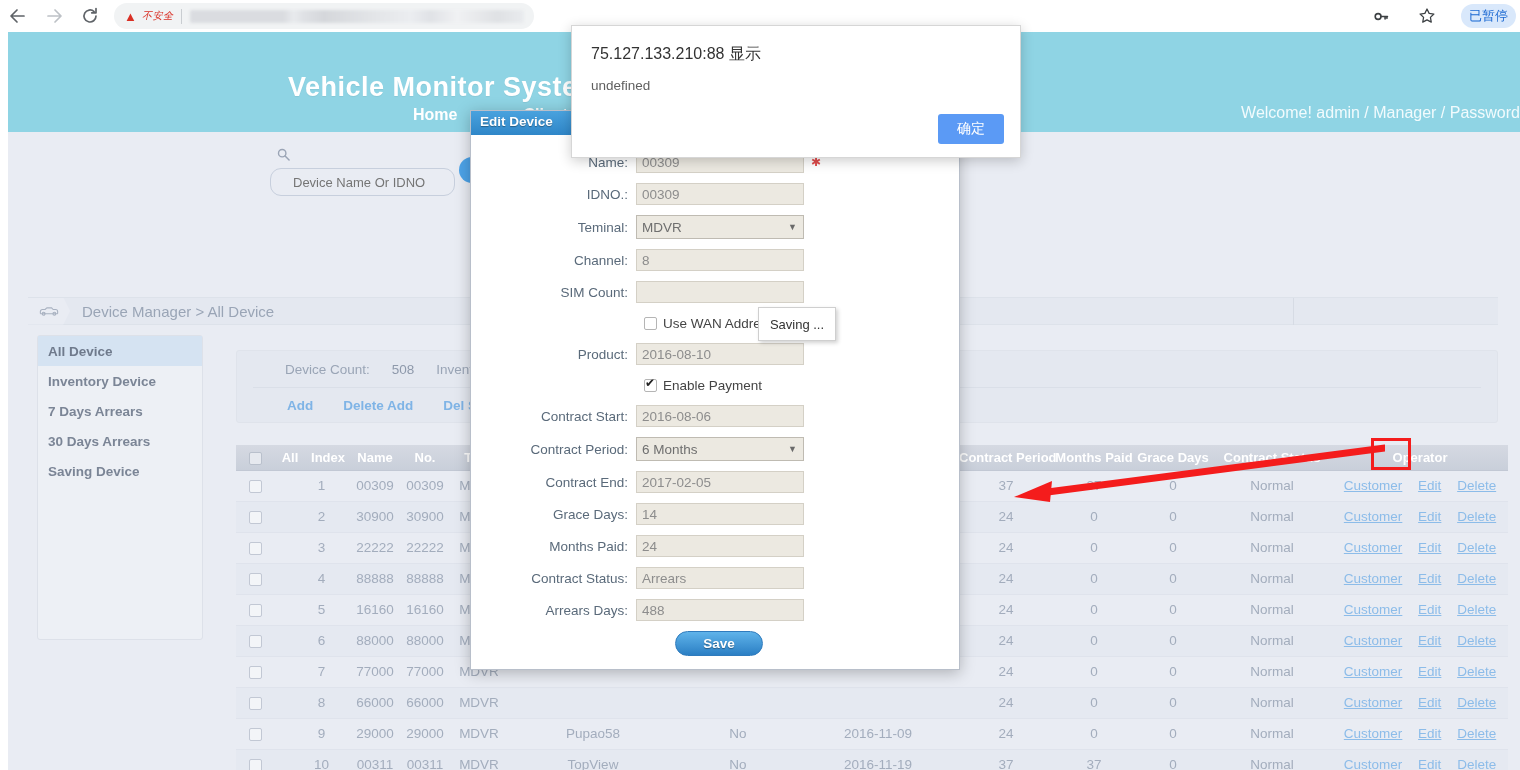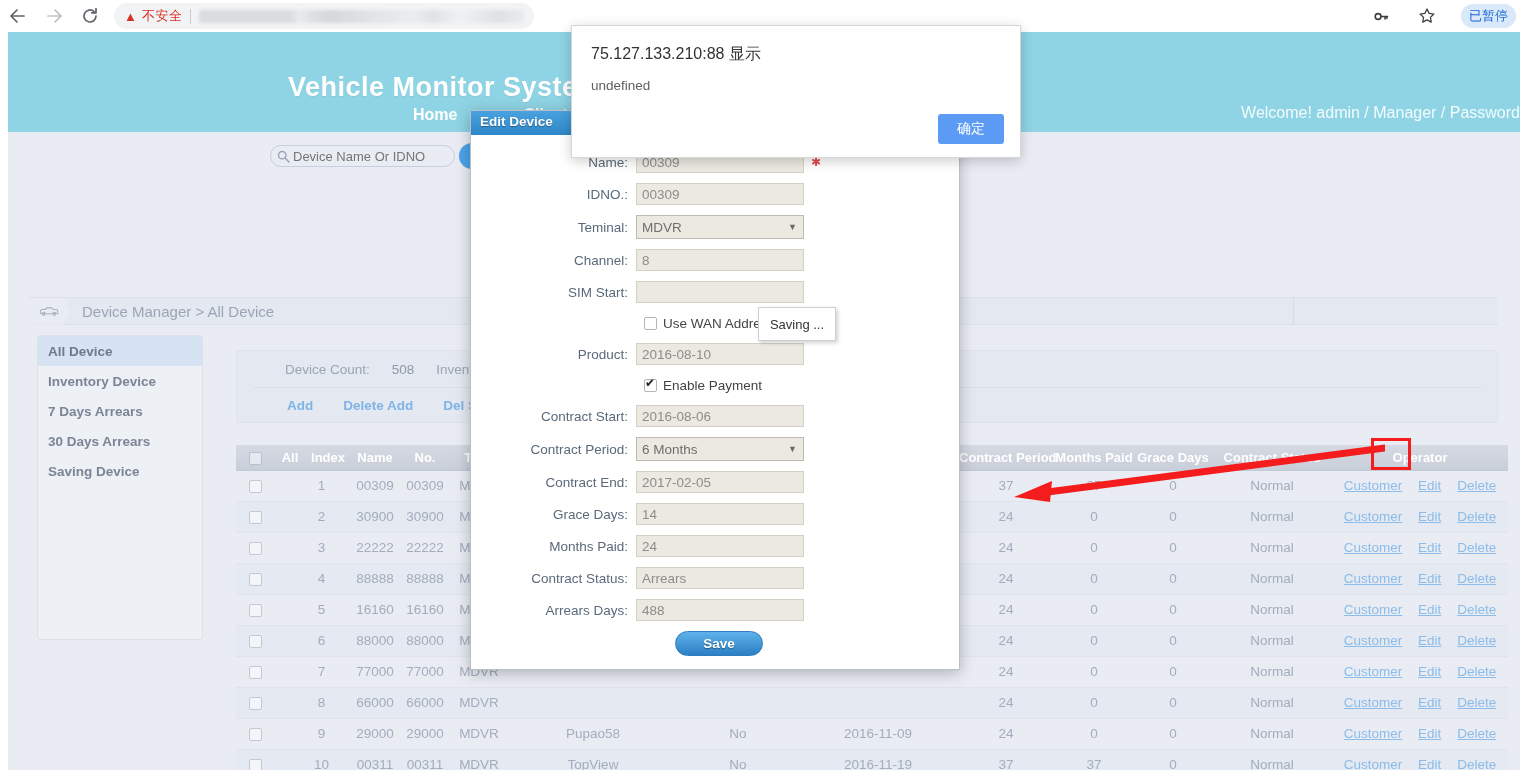--- a/index.html
+++ b/index.html
@@ -22,21 +22,21 @@
     color: #5f6368;
   }
   .nav-btn.disabled { color: #bdc1c6; }
   .nav-btn svg { display: block; }
   .omnibox {
     margin-left: 6px; height: 26px; flex: 0 0 auto; width: 420px;
     background: #f1f3f4; border-radius: 13px;
     display: flex; align-items: center; padding: 0 10px;
   }
   .warn-icon { color: #d93025; font-size: 13px; line-height: 1; margin-right: 5px; }
-  .insecure-text { color: #d93025; font-size: 13px; font-weight: 500; letter-spacing: .5px; }
+  .insecure-text { color: #d93025; font-size: 10px; font-weight: 500; letter-spacing: .5px; font-style: italic; }
   .omnibox-sep { width: 1px; height: 15px; background: #c9cdd1; margin: 0 8px; }
   .url-blur {
     flex: 1; height: 13px; border-radius: 2px;
     background: linear-gradient(90deg,
       #dadce0 0%, #dadce0 28%, #e8eaed 31%, #dfe1e5 34%,
       #d5d7db 40%, #e3e5e8 55%, #ebedf0 66%, #e0e2e6 72%,
       #f0f1f3 80%, #dfe1e4 92%, #e9ebee 100%);
     filter: blur(1.6px);
   }
   .browser-right {
@@ -83,23 +83,23 @@
   }
 
   .searchbar-row {
     position: relative; width: 1512px; height: 62px; background: #e9ecf3;
   }
   .search-wrap {
     position: absolute; left: 262px; top: 11px;
     display: flex; align-items: center;
   }
   .search-input {
-    width: 185px; height: 22px; border: 1px solid #c7cfdd; border-radius: 11px;
+    width: 185px; height: 28px; border: 1px solid #c7cfdd; border-radius: 11px;
     background: #e9ecf3; font-size: 13px; color: #9aa4b5; padding: 0 8px 0 22px;
-    outline: none; font-family: "Liberation Sans", sans-serif;
+    outline: none; font-family: "Liberation Sans", sans-serif; margin-top: 25px;
   }
   .search-glass {
     position: absolute; left: 7px; top: 4px; width: 13px; height: 13px;
     color: #9aa4b5; pointer-events: none;
   }
   .search-btn {
     width: 28px; height: 26px; margin-left: 4px; border: none; border-radius: 13px;
     background: #4da3e8;
   }
 
@@ -645,21 +645,21 @@
           <span class="caret">▼</span>
         </div>
       </div>
 
       <div class="frow">
         <div class="flabel">Channel:</div>
         <input class="finput" value="8" style="">
       </div>
 
       <div class="frow">
-        <div class="flabel">SIM Start:</div>
+        <div class="flabel">SIM Count:</div>
         <input class="finput" value="" style="">
       </div>
 
       <div class="frow-check" style="margin-bottom:10px">
         <span class="chk"></span>
         <span class="chk-label">Use WAN Address(Device)2</span>
       </div>
 
       <div class="frow">
         <div class="flabel">Product:</div>

